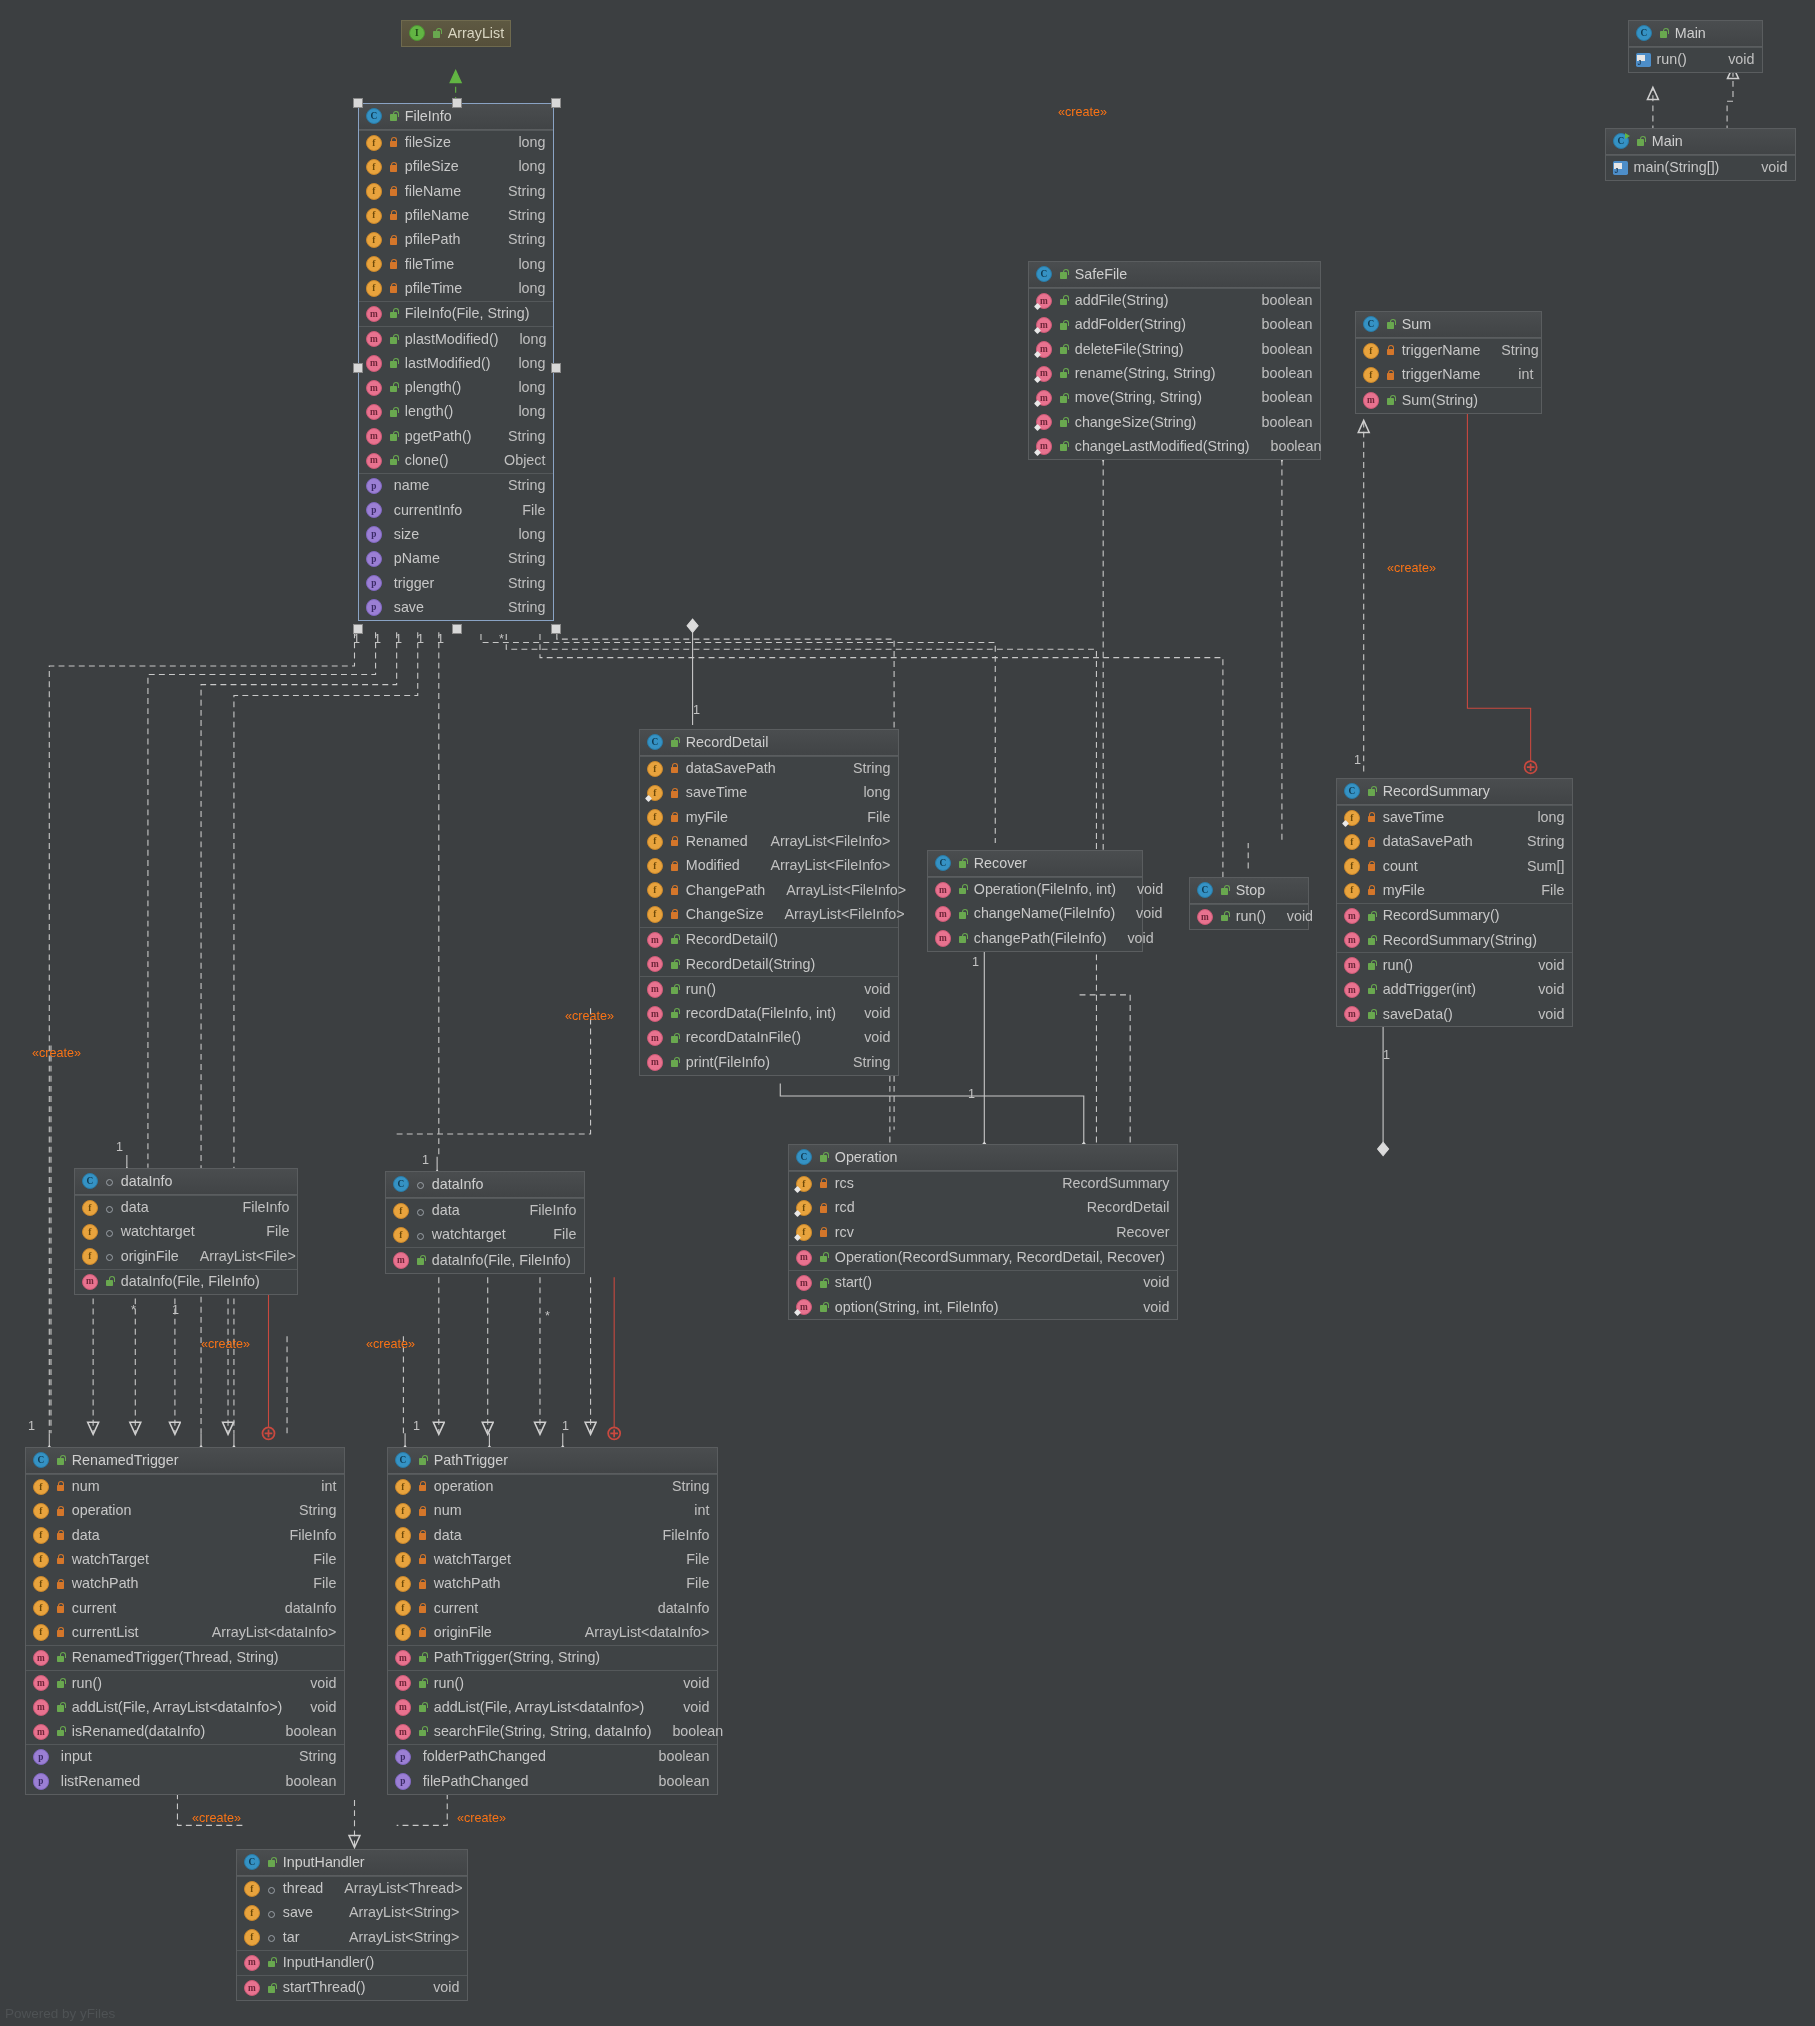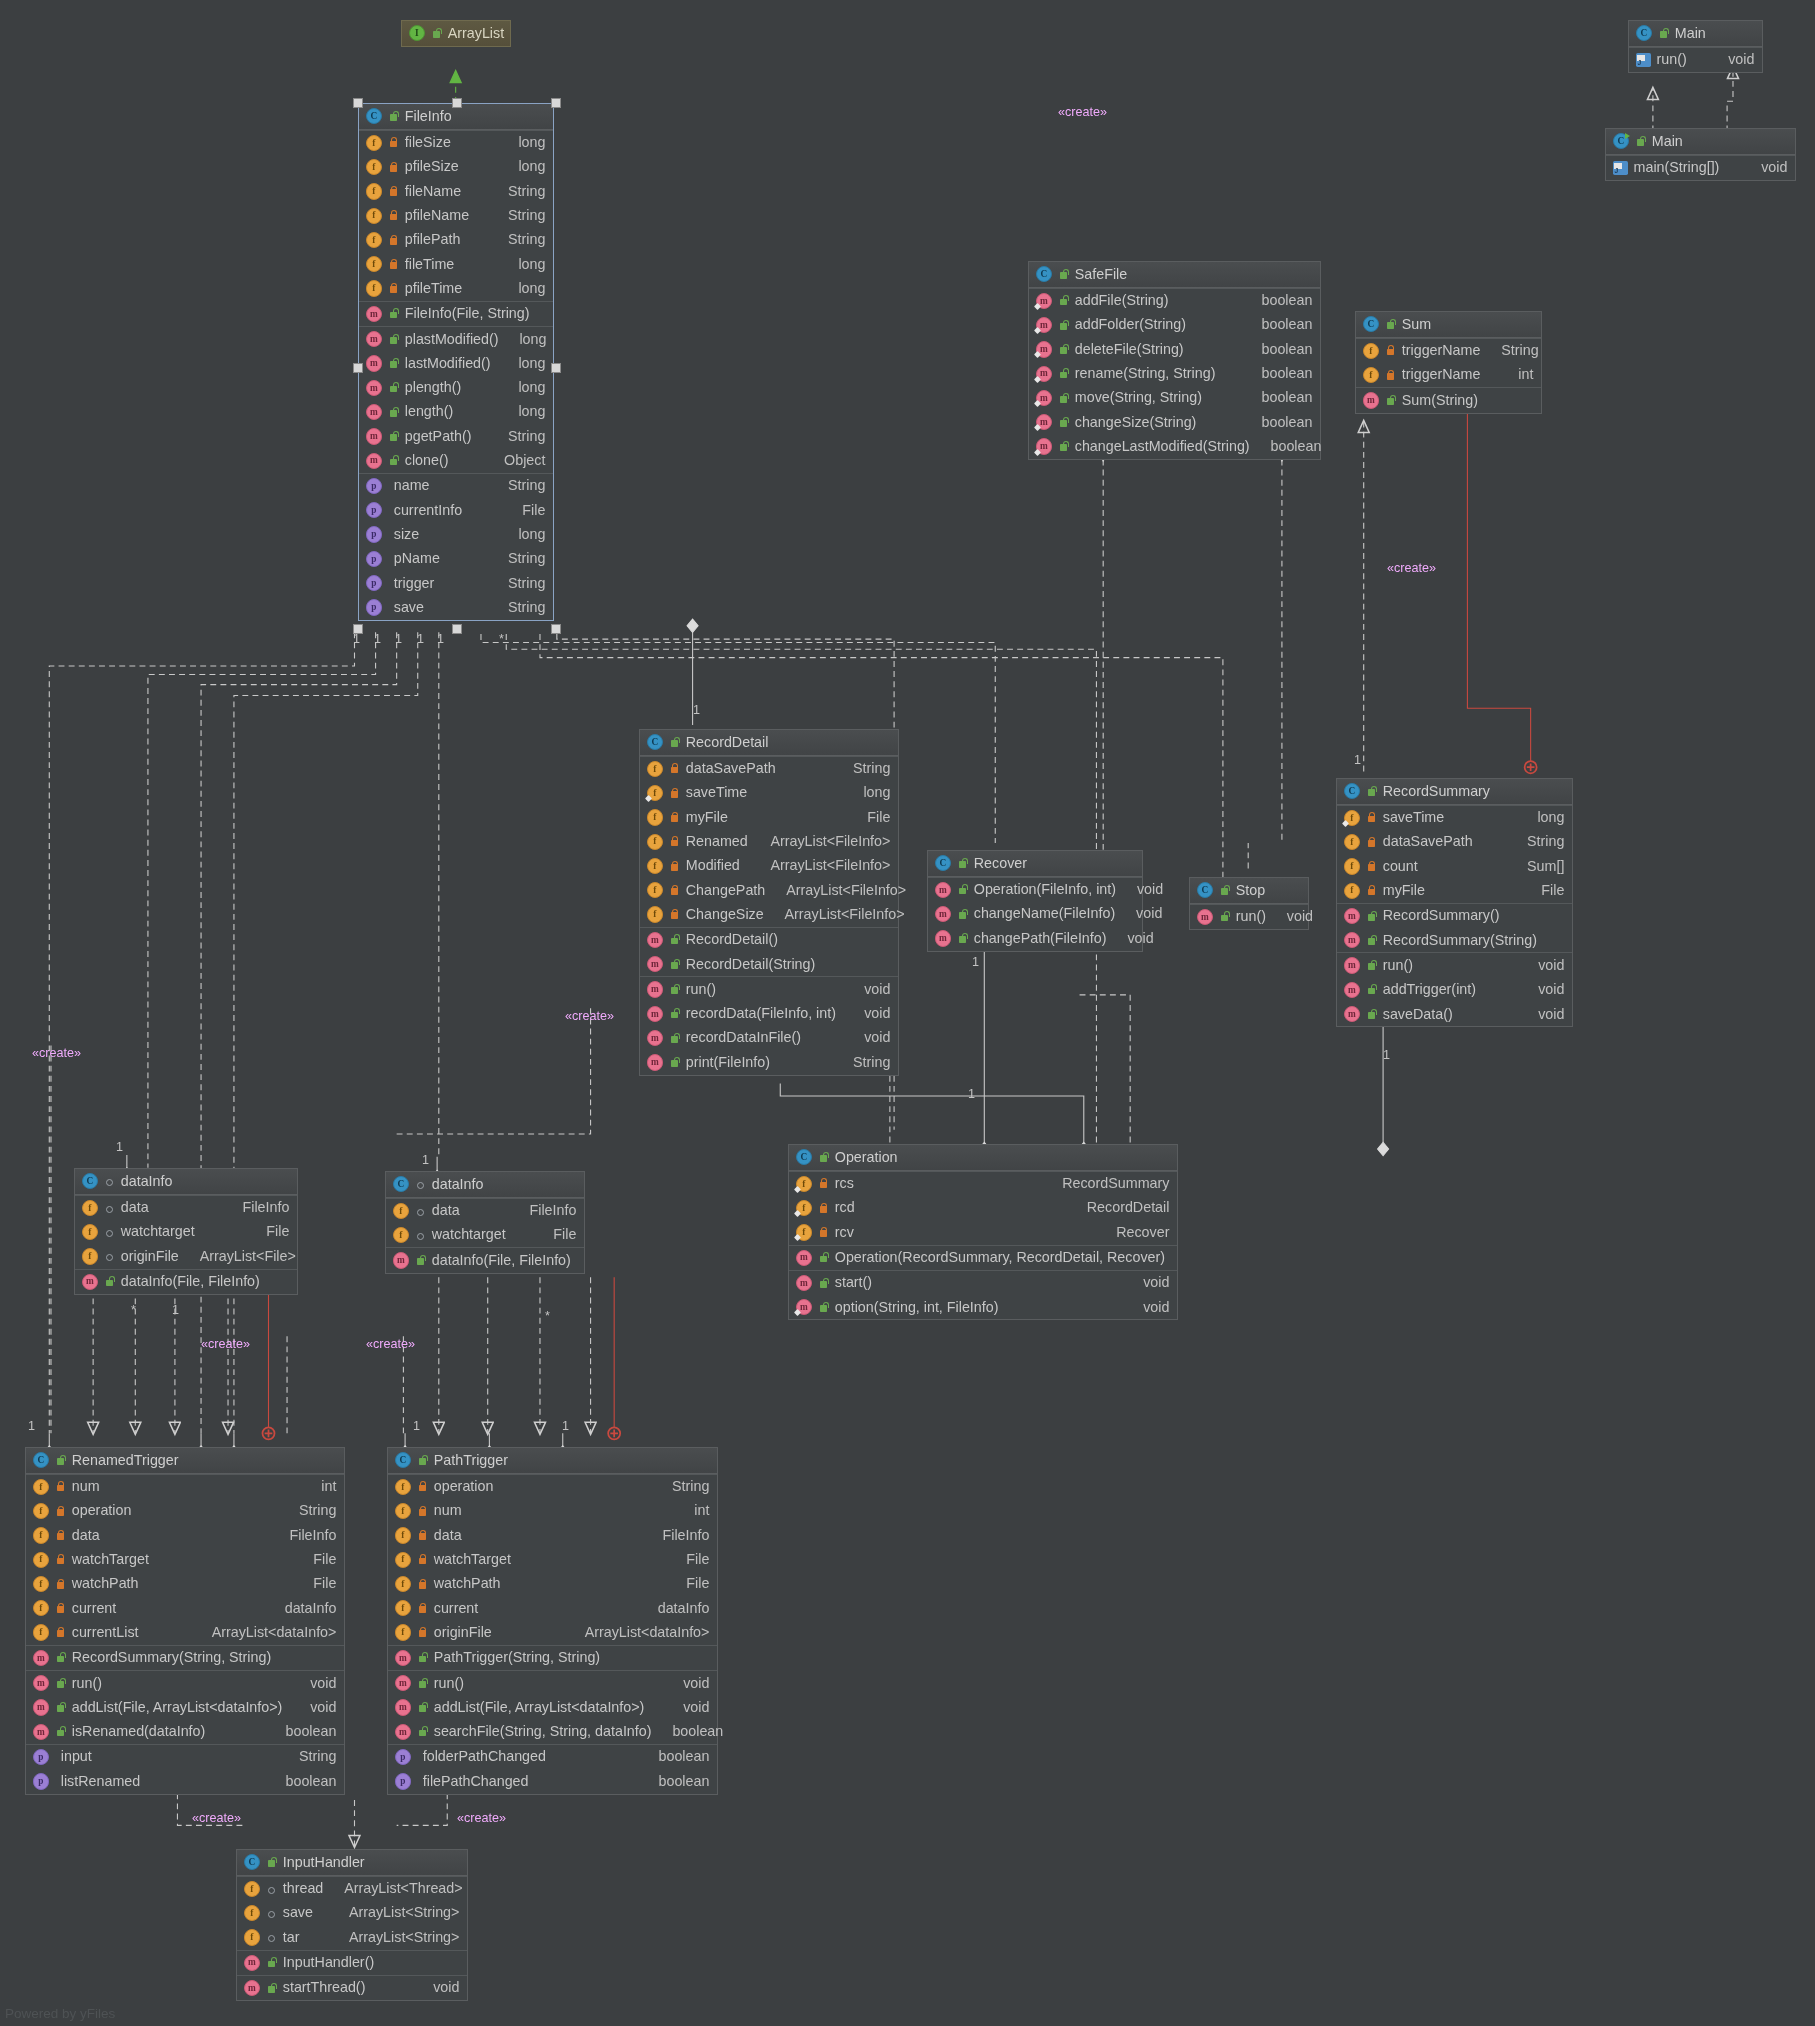--- a/index.html
+++ b/index.html
@@ -108,21 +108,21 @@
   }
 
   
   .handle{
     position:absolute;width:7.6px;height:7.6px;background:#d8d8d8;border:0.8px solid #8a8a8a;
     z-index:40;
   }
 
   
   .elabel{
-    position:absolute;font-size:12.6px;color:#f0abfc;z-index:30;
+    position:absolute;font-size:12.6px;color:#f97316;z-index:30;
     white-space:nowrap;background:transparent;
   }
   .mlabel{
     position:absolute;font-size:12.6px;color:#c3c3c3;z-index:30;white-space:nowrap;
   }
   .watermark{
     position:absolute;left:5px;bottom:5px;font-size:13.5px;color:#4e5254;z-index:2;
   }
 </style>
 </head>
@@ -809,21 +809,21 @@
           <span class="ico ico-f">f</span>
           <span class="vis vis-lock-o"></span>
           <span class="nm">currentList</span>
           <span class="ty">ArrayList&lt;dataInfo&gt;</span>
         </div>
     </div>
     <div class="sect">
       <div class="row">
           <span class="ico ico-m">m</span>
           <span class="vis vis-lock-g"></span>
-          <span class="nm">RecordSummary(String, String)</span>
+          <span class="nm">RenamedTrigger(Thread, String)</span>
         </div>
     </div>
     <div class="sect">
       <div class="row">
           <span class="ico ico-m">m</span>
           <span class="vis vis-lock-g"></span>
           <span class="nm">run()</span>
           <span class="ty">void</span>
         </div>
       <div class="row">

